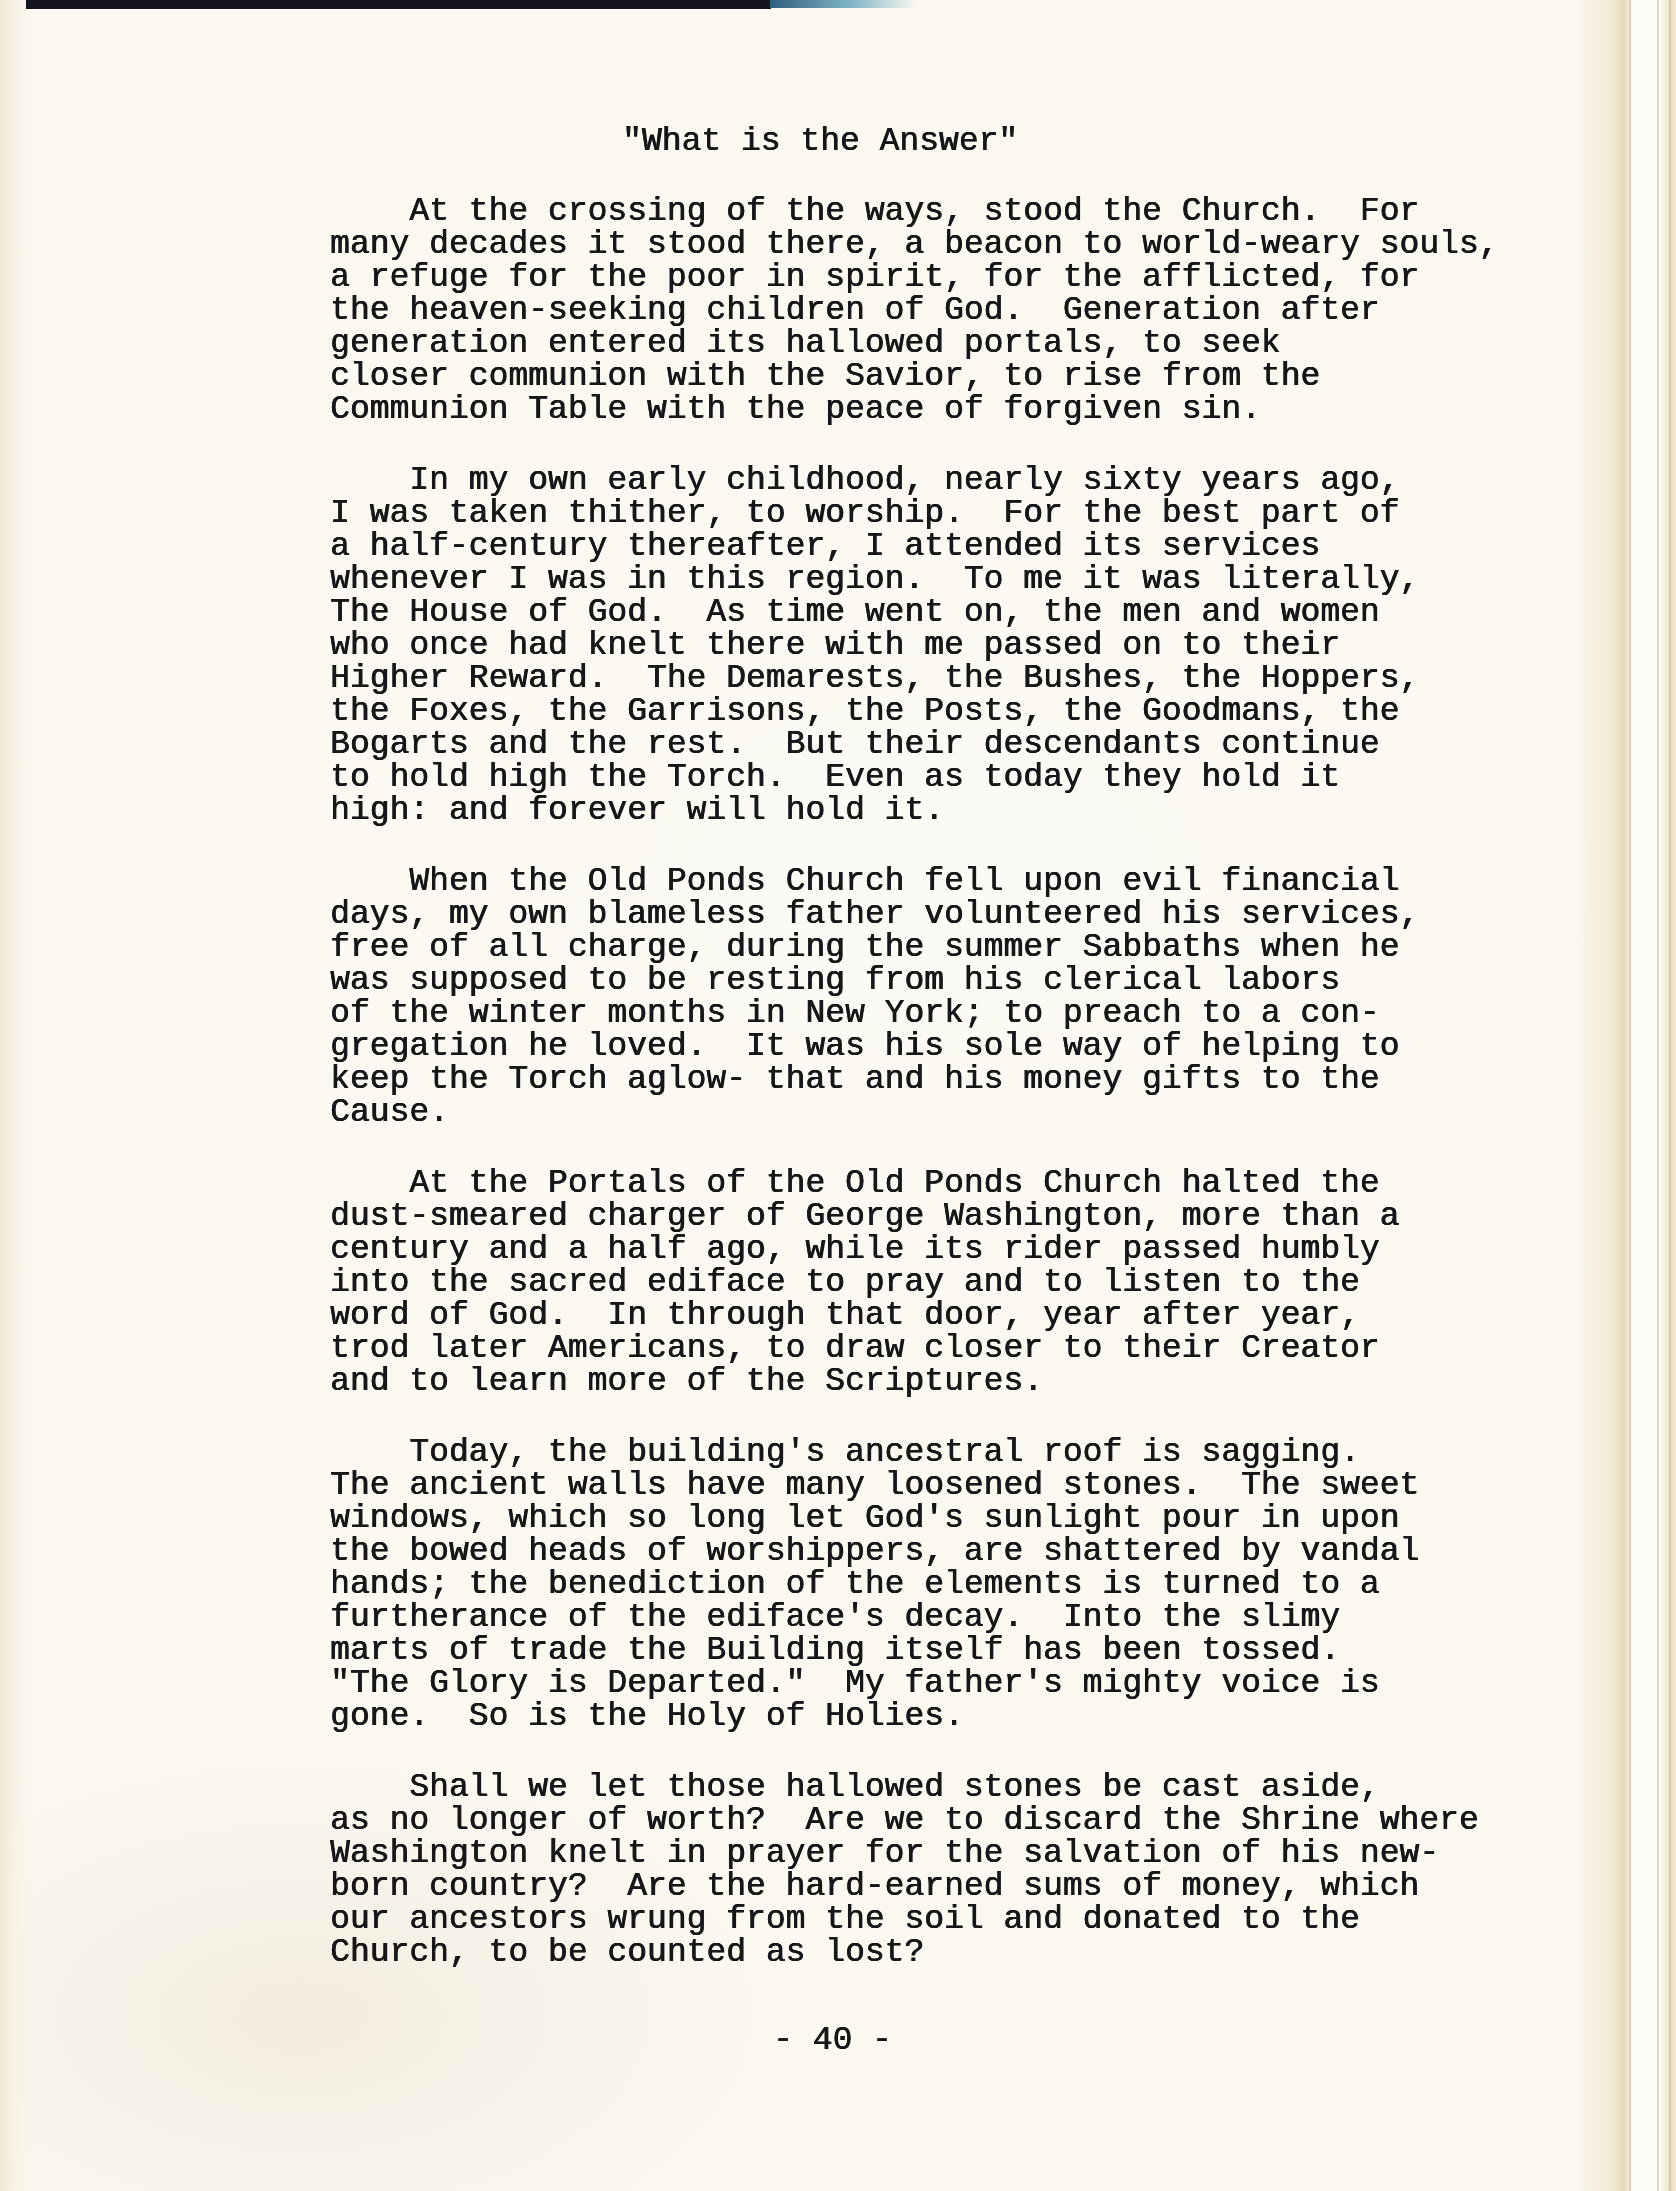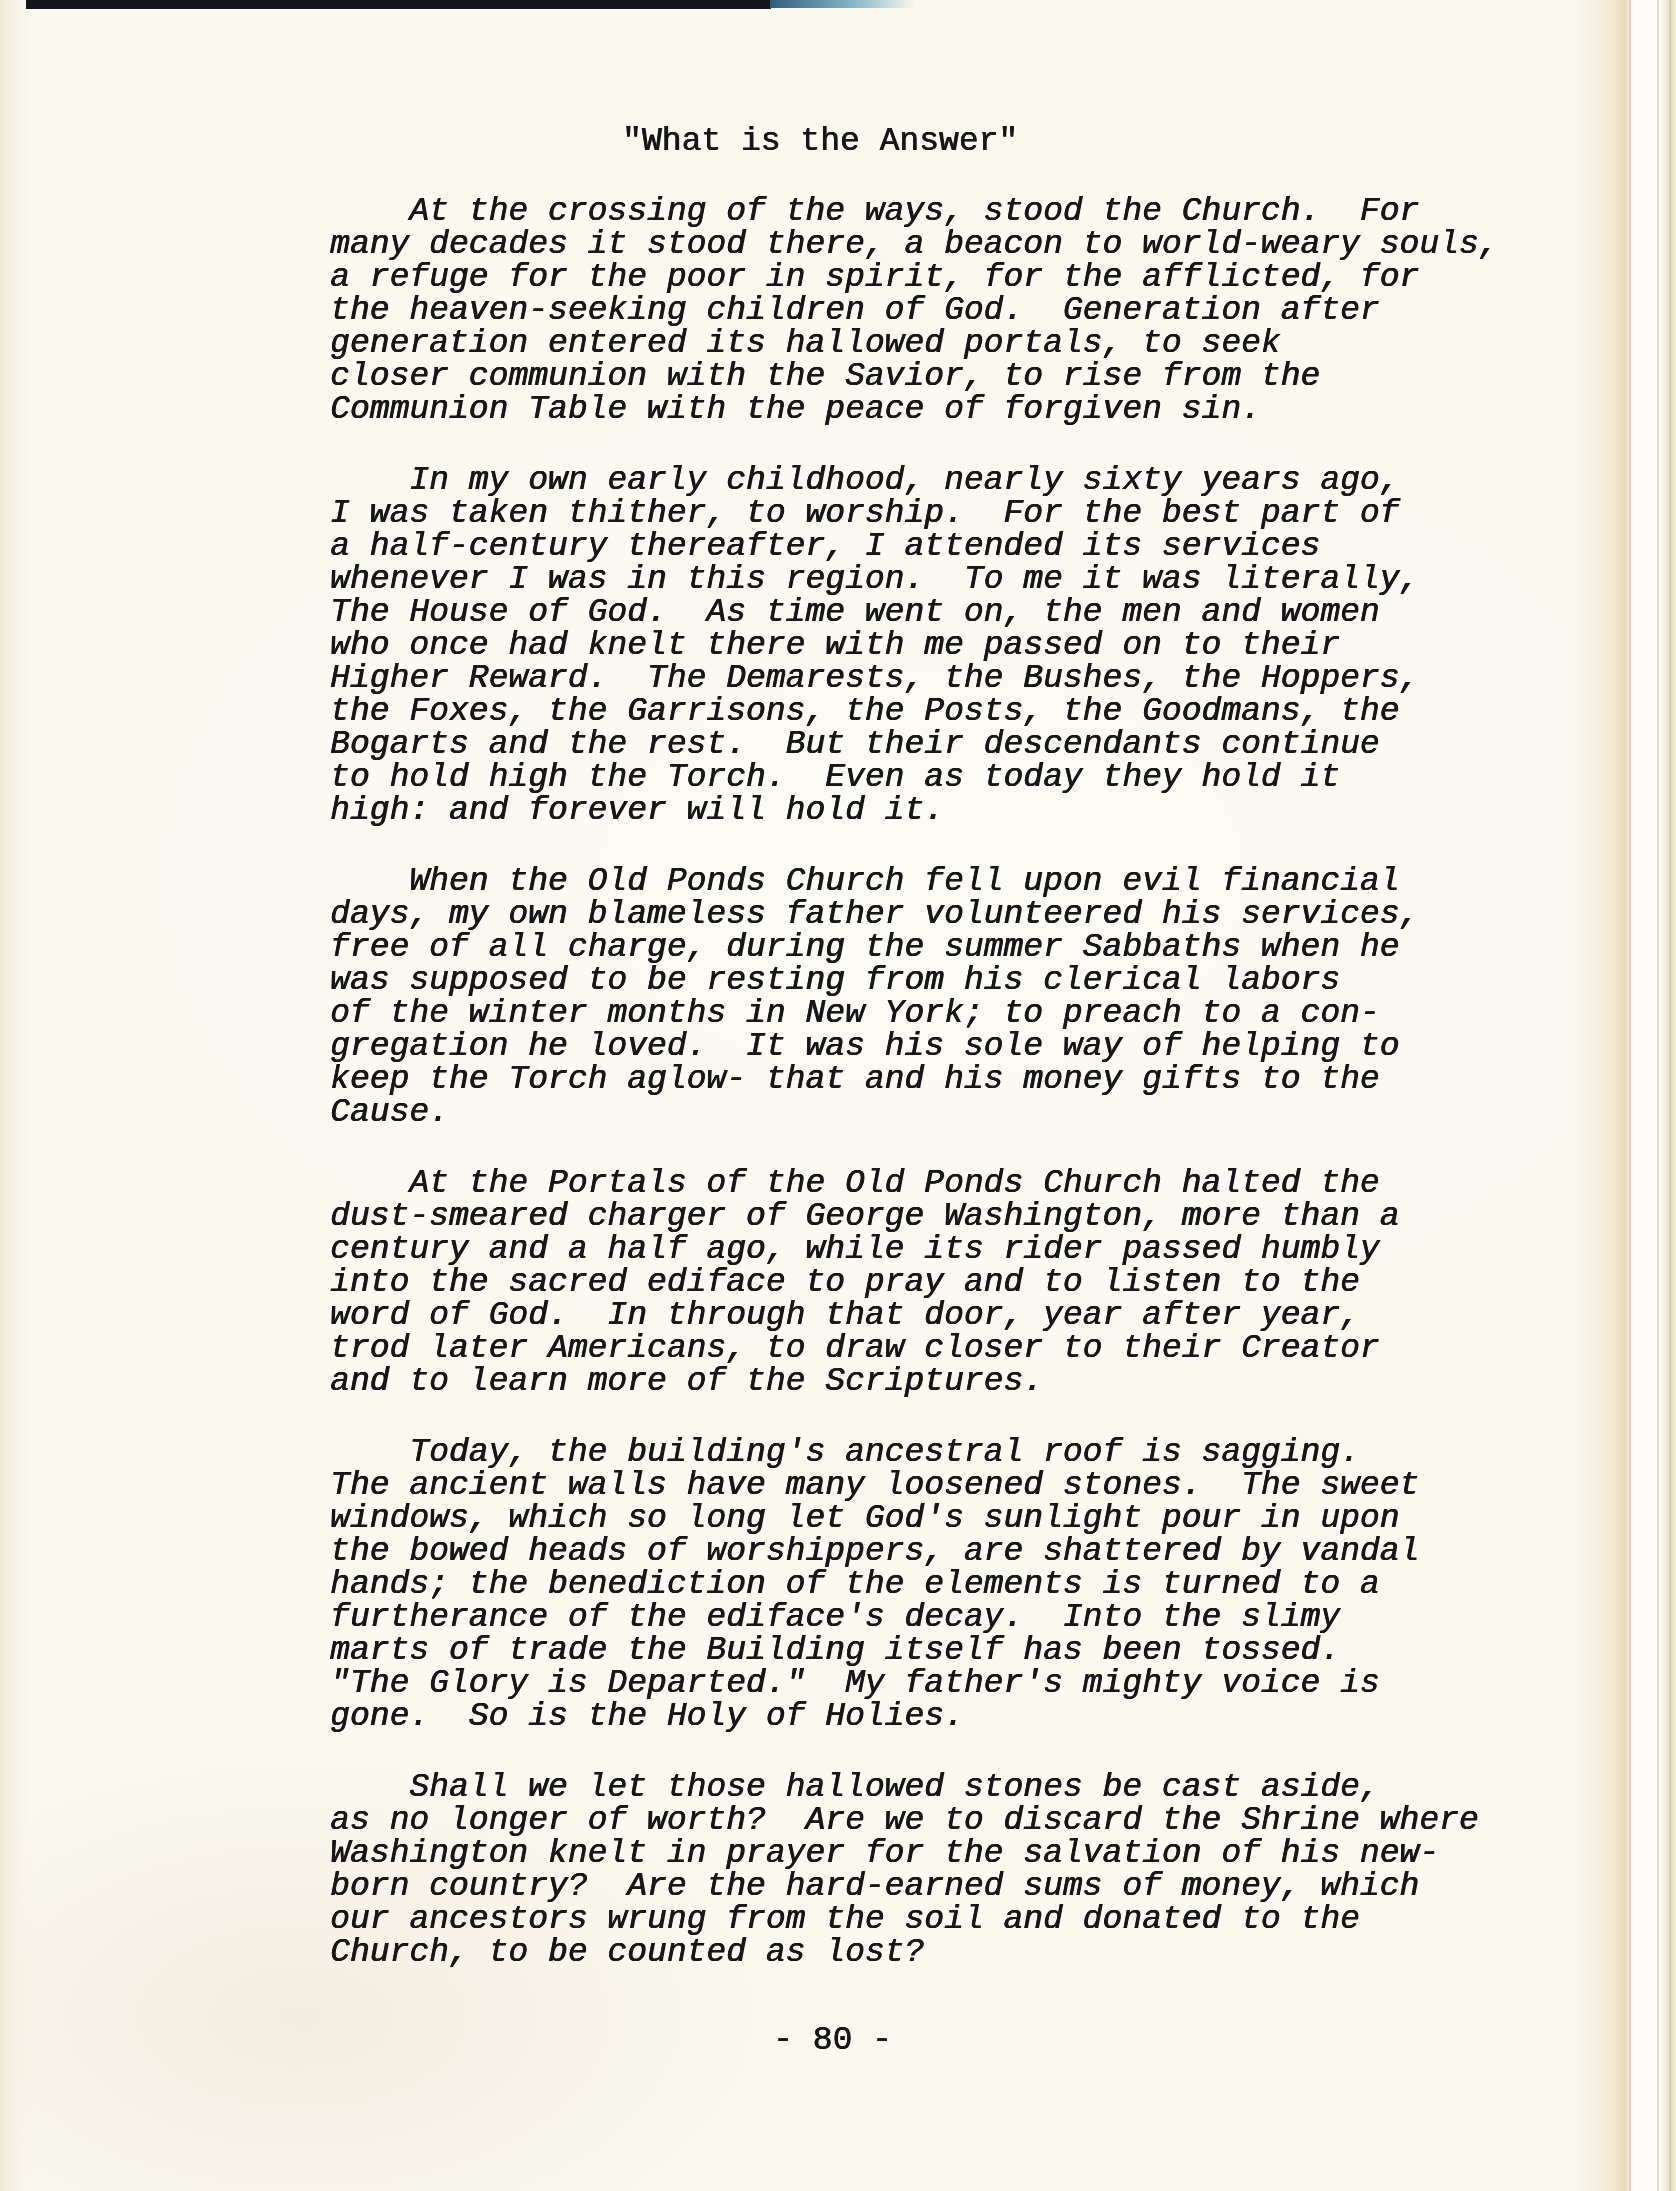--- a/index.html
+++ b/index.html
@@ -85,21 +85,20 @@
     left: 622px;
     top: 125px;
   }
   .doc-body {
     position: absolute;
     left: 330px;
     top: 195px;
   }
   .paragraph {
     margin: 0 0 38px 0;
-    font-style: italic;
   }
   .page-number {
     position: absolute;
     left: 773px;
     top: 2024px;
   }
 </style>
 </head>
 <body>
 
@@ -157,21 +156,21 @@
 "The Glory is Departed."  My father's mighty voice is
 gone.  So is the Holy of Holies.</div>
     <div class="paragraph doc-text">    Shall we let those hallowed stones be cast aside,
 as no longer of worth?  Are we to discard the Shrine where
 Washington knelt in prayer for the salvation of his new-
 born country?  Are the hard-earned sums of money, which
 our ancestors wrung from the soil and donated to the
 Church, to be counted as lost?</div>
   </div>
 
-  <div class="page-number doc-text">- 80 -</div>
+  <div class="page-number doc-text">- 40 -</div>
 
   <div class="right-book-edges">
     <div class="edge-line l1"></div>
     <div class="edge-line l2"></div>
     <div class="edge-line l3"></div>
   </div>
 
 </div>
 
 

